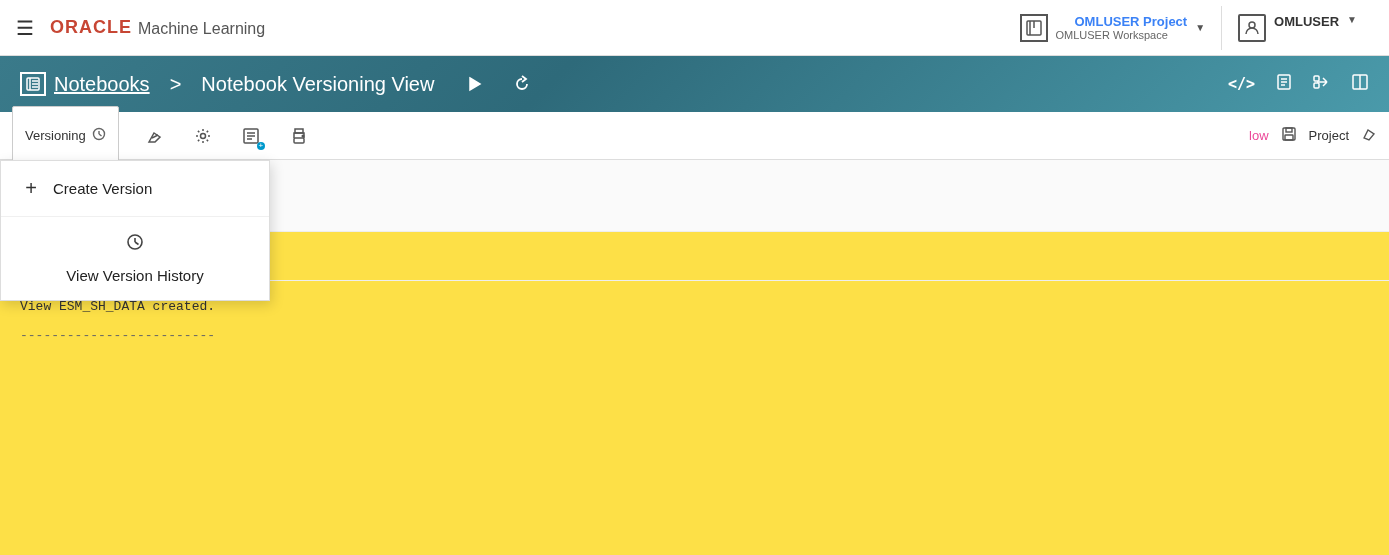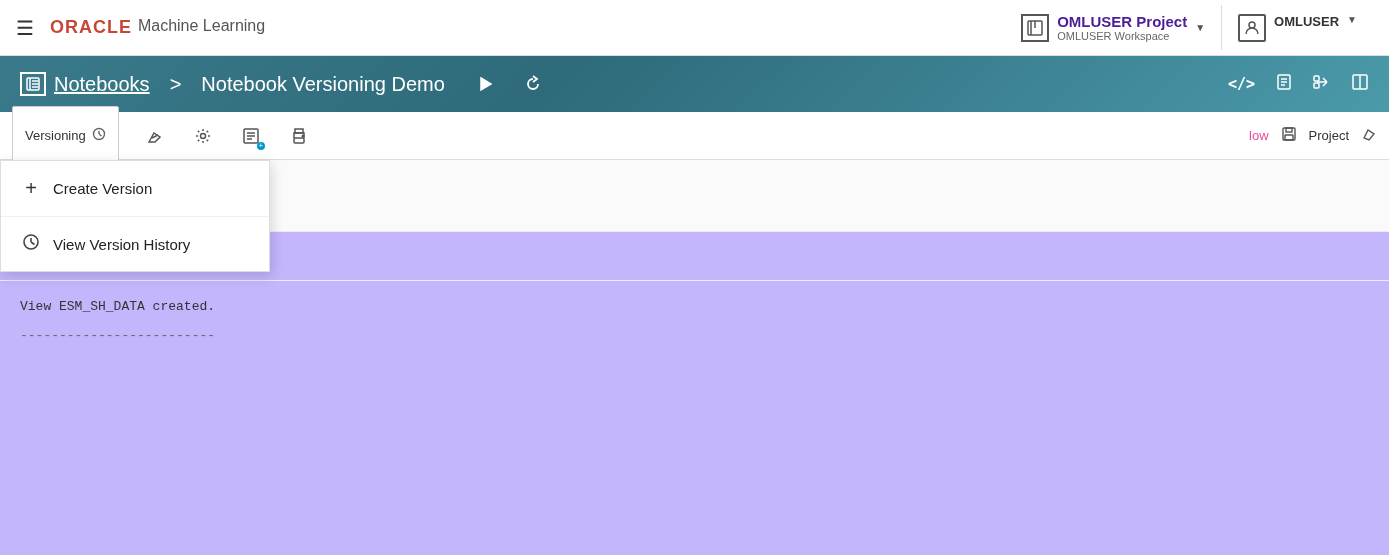--- a/index.html
+++ b/index.html
@@ -15,21 +15,21 @@
       padding: 0 16px;
     }
     .hamburger-icon {
       font-size: 20px;
       cursor: pointer;
       color: #333;
       margin-right: 16px;
     }
     .oracle-logo {
       display: flex;
-      align-items: flex-start;
+      align-items: flex-end;
       gap: 6px;
     }
     .oracle-text {
       font-size: 18px;
       font-weight: bold;
       color: #c74634;
       letter-spacing: 1px;
     }
     .oracle-ml-text {
       font-size: 16px;
@@ -58,23 +58,24 @@
       align-items: center;
       justify-content: center;
       font-size: 12px;
       color: #555;
     }
     .project-info {
       display: flex;
       flex-direction: column;
     }
     .project-name {
-      font-size: 15px;
+      font-size: 13px;
       font-weight: bold;
-      color: #4c1d95;
+      color: #3b82f6;
+      margin-left: 19px;
     }
     .workspace-name {
       font-size: 11px;
       color: #666;
     }
     .dropdown-arrow {
       font-size: 10px;
       color: #555;
     }
     .user-section {
@@ -234,31 +235,32 @@
       align-items: center;
       gap: 12px;
       padding: 16px 20px;
       cursor: pointer;
       font-size: 15px;
       color: #222;
       border-bottom: 1px solid #f0f0f0;
     }
     .dropdown-item:last-child {
       border-bottom: none;
+      flex-direction: column;
     }
     .dropdown-item-icon {
       font-size: 16px;
       color: #444;
       width: 20px;
       text-align: center;
     }
 
     
     .main-content {
-      background: #c4b5fd;
+      background: #fde047;
       margin: 0;
       padding: 0;
       height: calc(555px - 56px - 56px - 48px);
       overflow: hidden;
       position: relative;
     }
 
     
     .code-cell {
       padding: 16px 20px;
@@ -368,21 +370,21 @@
       <rect x="1" y="1" width="12" height="12" rx="1"></rect>
       <line x1="4" y1="1" x2="4" y2="13"></line>
       <line x1="6" y1="4" x2="12" y2="4"></line>
       <line x1="6" y1="7" x2="12" y2="7"></line>
       <line x1="6" y1="10" x2="12" y2="10"></line>
     </svg>
   </span>
   <div class="breadcrumb">
     <span class="breadcrumb-link">Notebooks</span>
     <span class="breadcrumb-sep">&gt;</span>
-    <span class="breadcrumb-current">Notebook Versioning Demo</span>
+    <span class="breadcrumb-current">Notebook Versioning View</span>
   </div>
   <div class="notebook-header-actions">
     <button class="header-action-btn">
       <svg width="18" height="18" viewBox="0 0 18 18" fill="none" stroke="white" stroke-width="1.5">
         <polygon points="5,3 15,9 5,15" fill="white"></polygon>
       </svg>
     </button>
     <button class="header-action-btn">
       <svg width="18" height="18" viewBox="0 0 18 18" fill="none" stroke="white" stroke-width="1.8">
         <path d="M14 9A5 5 0 1 1 9 4"></path>

